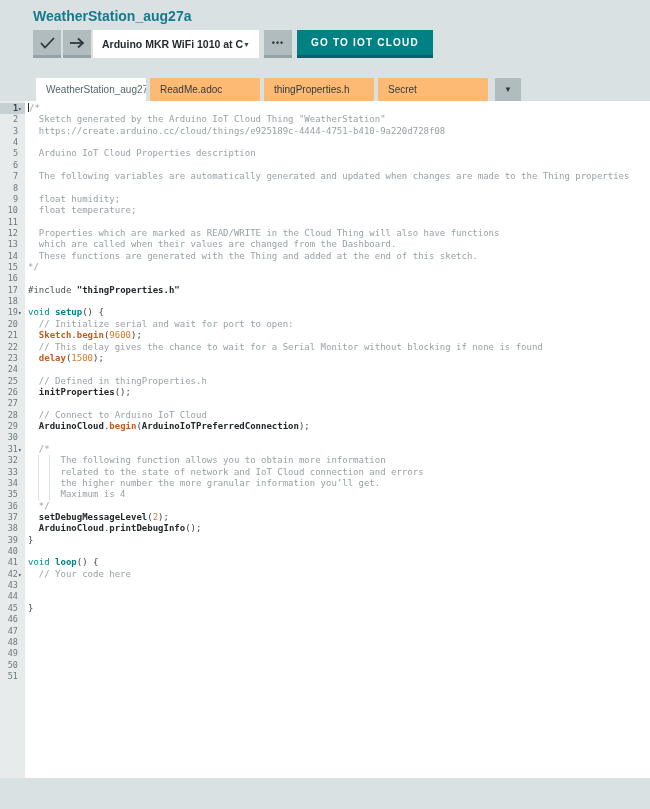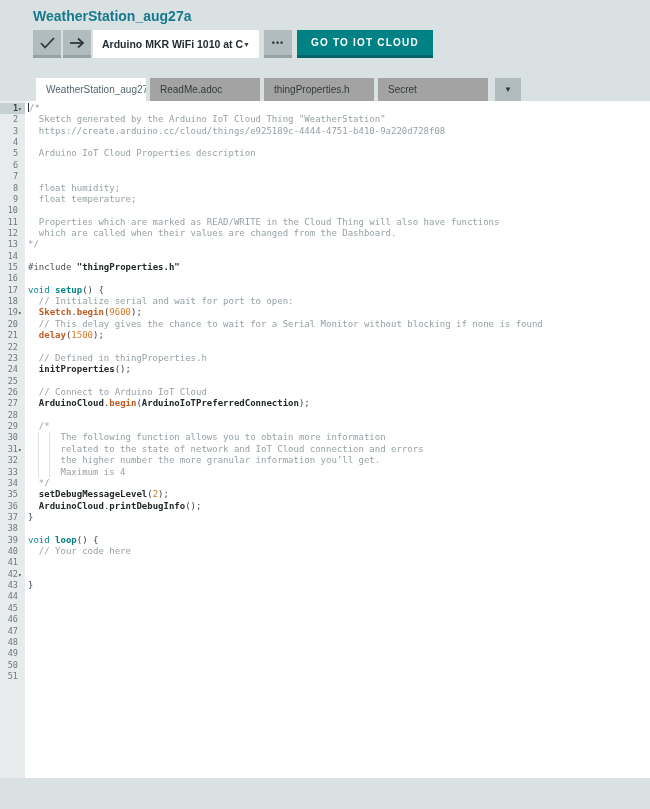--- a/index.html
+++ b/index.html
@@ -43,21 +43,21 @@
     background:#008184; border:none; border-bottom:3px solid #00626a;
     color:#ffffff; font-family:"Liberation Sans",sans-serif;
     font-size:10px; font-weight:bold; letter-spacing:1.2px; cursor:pointer;
   }
 
   
   .tabbar { position:absolute; left:36px; top:78px; height:23px; display:flex; }
   .tab {
     width:110px; height:23px; margin-right:4px; padding:0 10px;
     display:flex; align-items:center;
-    background:#a3a3a3; color:#333b3e; font-size:10px; cursor:pointer;
+    background:#fdba74; color:#333b3e; font-size:10px; cursor:pointer;
     white-space:nowrap; overflow:hidden;
   }
   .tab.active { background:#ffffff; color:#52666d; }
   .tab-caret-btn {
     width:26px; height:23px; margin-left:3px; flex:none;
     background:#b1bcbf; border:none; display:flex; align-items:center; justify-content:center;
     font-size:8px; color:#2f383b; cursor:pointer; padding:0;
   }
 
   
@@ -200,26 +200,28 @@
         <div class="gutter-row">50</div>
         <div class="gutter-row">51</div>
       </div>
     <div class="code" id="code">
         <div class="code-row"><span class="text-cursor"></span><span class="tk-c">/*</span></div>
         <div class="code-row"><span class="tk-c">  Sketch generated by the Arduino IoT Cloud Thing "WeatherStation"</span></div>
         <div class="code-row"><span class="tk-c">  https://create.arduino.cc/cloud/things/e925189c-4444-4751-b410-9a220d728f08</span></div>
         <div class="code-row"></div>
         <div class="code-row"><span class="tk-c">  Arduino IoT Cloud Properties description</span></div>
         <div class="code-row"></div>
+        <div class="code-row"><span class="tk-c">  The following variables are automatically generated and updated when changes are made to the Thing properties</span></div>
         <div class="code-row"></div>
         <div class="code-row"><span class="tk-c">  float humidity;</span></div>
         <div class="code-row"><span class="tk-c">  float temperature;</span></div>
         <div class="code-row"></div>
         <div class="code-row"><span class="tk-c">  Properties which are marked as READ/WRITE in the Cloud Thing will also have functions</span></div>
         <div class="code-row"><span class="tk-c">  which are called when their values are changed from the Dashboard.</span></div>
+        <div class="code-row"><span class="tk-c">  These functions are generated with the Thing and added at the end of this sketch.</span></div>
         <div class="code-row"><span class="tk-c">*/</span></div>
         <div class="code-row"></div>
         <div class="code-row"><span class="tk-d">#include</span><span> </span><span class="tk-b">"thingProperties.h"</span></div>
         <div class="code-row"></div>
         <div class="code-row"><span class="tk-k">void</span><span> </span><span class="tk-f">setup</span><span>() {</span></div>
         <div class="code-row"><span class="tk-c">  // Initialize serial and wait for port to open:</span></div>
         <div class="code-row"><span>  </span><span class="tk-o">Sketch</span><span>.</span><span class="tk-o">begin</span><span>(</span><span class="tk-n">9600</span><span>);</span></div>
         <div class="code-row"><span class="tk-c">  // This delay gives the chance to wait for a Serial Monitor without blocking if none is found</span></div>
         <div class="code-row"><span>  </span><span class="tk-o">delay</span><span>(</span><span class="tk-n">1500</span><span>);</span></div>
         <div class="code-row"></div>

